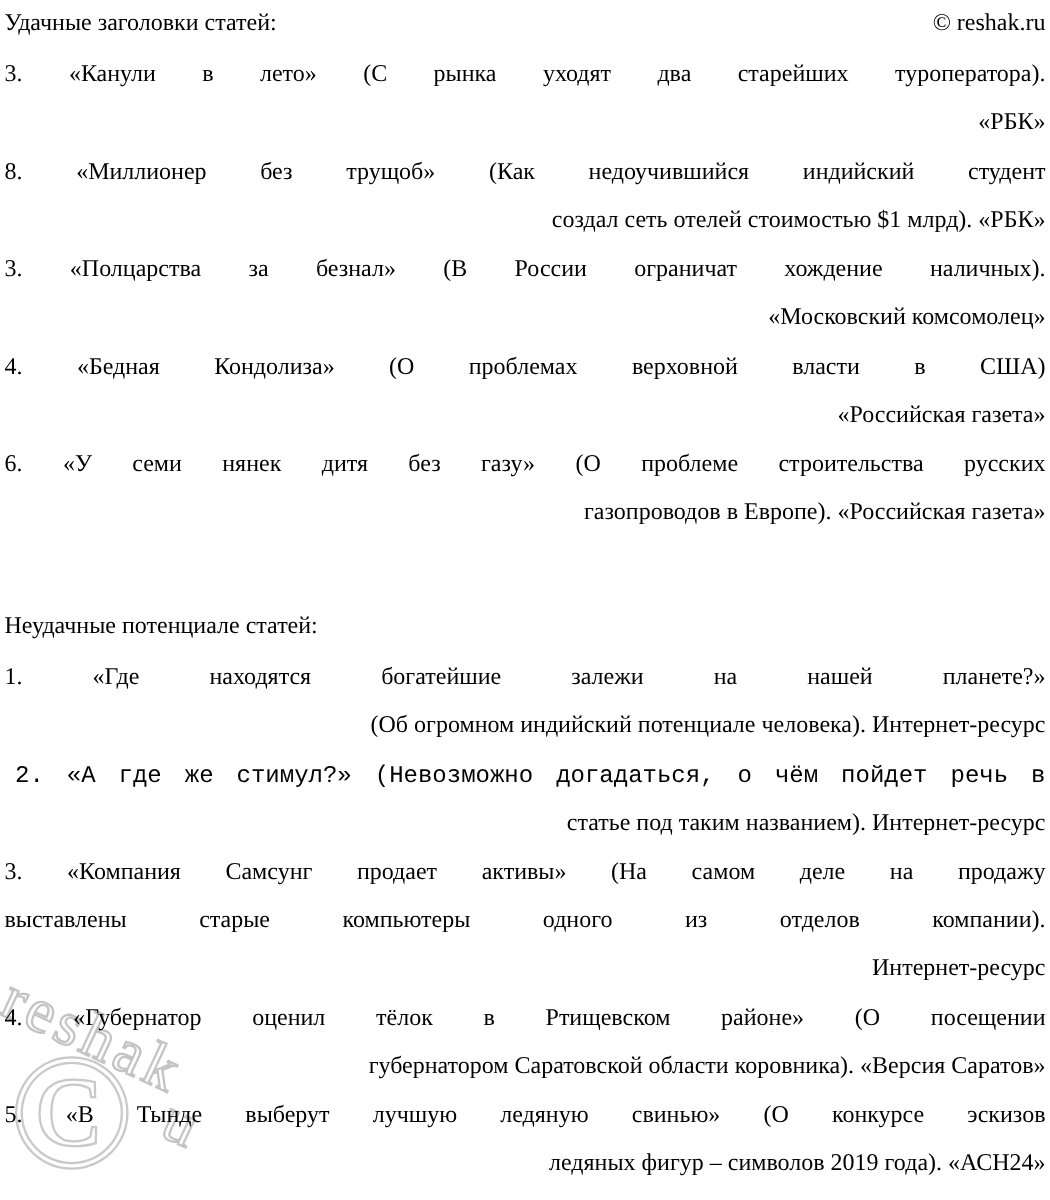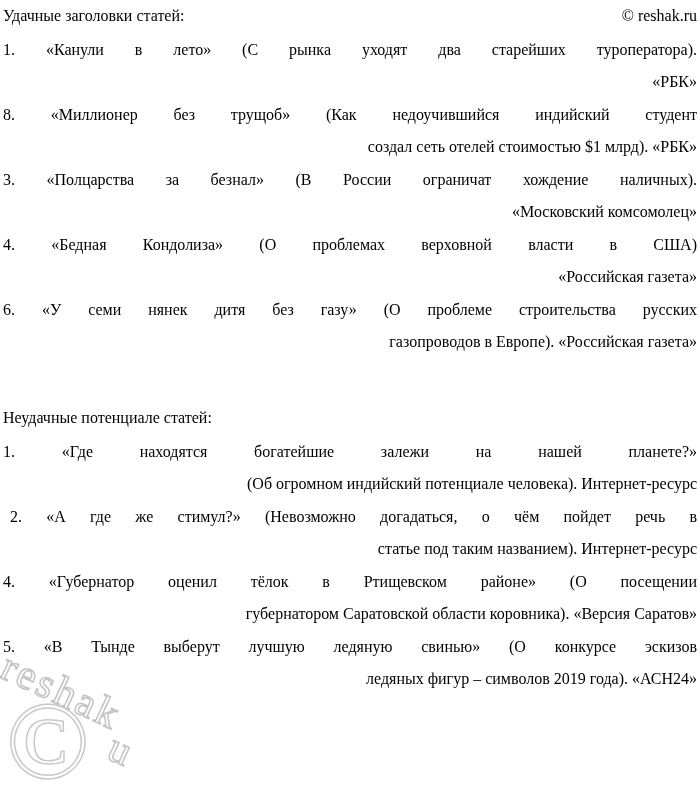--- a/index.html
+++ b/index.html
@@ -35,21 +35,21 @@
   
   .content {
     position: relative; z-index: 1;
     padding: 0 3px;
     font-size: 16px;
     line-height: 32px;
   }
   .line { min-height: 32px; }
   .jline { text-align: justify; text-align-last: justify; word-spacing: -1px; }
   .lline { text-align: right; }
-  .indent { text-indent: 7px; }
+  .indent { text-indent: 7px; font-family: Liberation Mono, monospace; }
   .para { margin-bottom: 1px; }
   .head-row {
     display: flex; justify-content: space-between;
     margin-bottom: 2px;
   }
   .sec2 { margin-top: 44px; }
 </style>
 </head>
 <body>
 
@@ -62,21 +62,21 @@
   </div>
 
   <div class="content">
 
     <div class="head-row">
       <span>Удачные заголовки статей:</span>
       <span>© reshak.ru</span>
     </div>
 
     <div class="para">
-      <div class="line jline">1. «Канули в лето» (С рынка уходят два старейших туроператора).</div>
+      <div class="line jline">3. «Канули в лето» (С рынка уходят два старейших туроператора).</div>
       <div class="line lline">«РБК»</div>
     </div>
 
     <div class="para">
       <div class="line jline">8. «Миллионер без трущоб» (Как недоучившийся индийский студент</div>
       <div class="line lline">создал сеть отелей стоимостью $1 млрд). «РБК»</div>
     </div>
 
     <div class="para">
       <div class="line jline">3. «Полцарства за безнал» (В России ограничат хождение наличных).</div>
@@ -100,20 +100,25 @@
     <div class="para">
       <div class="line jline">1. «Где находятся богатейшие залежи на нашей планете?»</div>
       <div class="line lline">(Об огромном индийский потенциале человека). Интернет-ресурс</div>
     </div>
 
     <div class="para">
       <div class="line jline indent">2. «А где же стимул?» (Невозможно догадаться, о чём пойдет речь в</div>
       <div class="line lline">статье под таким названием). Интернет-ресурс</div>
     </div>
 
+    <div class="para">
+      <div class="line jline">3. «Компания Самсунг продает активы» (На самом деле на продажу</div>
+      <div class="line jline">выставлены старые компьютеры одного из отделов компании).</div>
+      <div class="line lline">Интернет-ресурс</div>
+    </div>
 
     <div class="para">
       <div class="line jline">4. «Губернатор оценил тёлок в Ртищевском районе» (О посещении</div>
       <div class="line lline">губернатором Саратовской области коровника). «Версия Саратов»</div>
     </div>
 
     <div class="para">
       <div class="line jline">5. «В Тынде выберут лучшую ледяную свинью» (О конкурсе эскизов</div>
       <div class="line lline">ледяных фигур – символов 2019 года). «АСН24»</div>
     </div>

